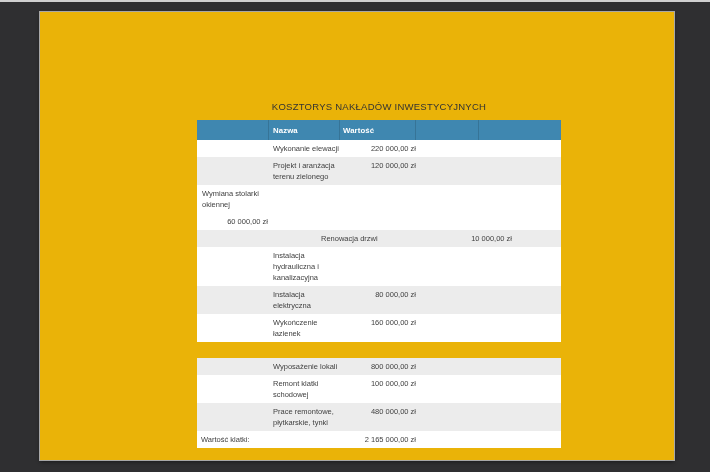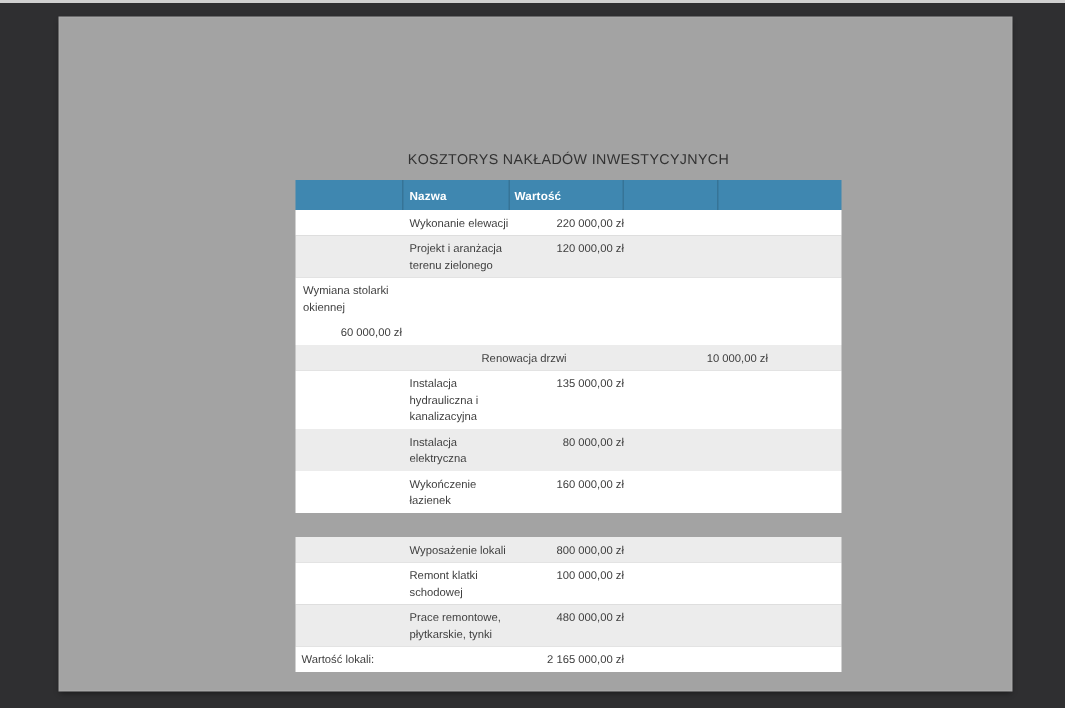--- a/index.html
+++ b/index.html
@@ -70,21 +70,21 @@
     position:absolute;right:145px;top:3px;
     font-size:7.5px;line-height:11px;color:#3f3f3f;white-space:nowrap;
   }
 </style>
 </head>
 <body>
 
 <div id="stage" style="background: rgb(47, 47, 49);">
   <div class="top-edge" style="background: rgb(208, 208, 208);"></div>
 
-  <div class="page" style="background: #a3a3a3; text-decoration: underline;">
+  <div class="page" style="background: #eab308; text-decoration: underline;">
     <div class="doc-title">KOSZTORYS NAKŁADÓW INWESTYCYJNYCH</div>
 
     <div class="table">
       <div class="thead" style="background: rgb(63, 135, 176);">
         <div class="hdiv" style="left:71px"></div>
         <div class="hdiv" style="left:142px"></div>
         <div class="hdiv" style="left:218px"></div>
         <div class="hdiv" style="left:281px"></div>
         <div class="hlabel" style="left:76px">Nazwa</div>
         <div class="hlabel" style="left:146px">Wartość</div>
@@ -107,21 +107,20 @@
             <div class="cell-value">60 000,00 zł</div>
           </div>
           <div class="trow zebra" style="background: rgb(236, 236, 236); gap: 48px;">
             <div class="cell-a"></div>
             <div class="cell-name">Renowacja drzwi</div>
             <div class="cell-value">10 000,00 zł</div>
           </div>
           <div class="trow">
             <div class="cell-a"></div>
             <div class="cell-name">Instalacja hydrauliczna i kanalizacyjna</div>
-            <div class="cell-value">135 000,00 zł</div>
           </div>
           <div class="trow zebra" style="background: rgb(236, 236, 236);">
             <div class="cell-a"></div>
             <div class="cell-name">Instalacja elektryczna</div>
             <div class="cell-value">80 000,00 zł</div>
           </div>
           <div class="trow">
             <div class="cell-a"></div>
             <div class="cell-name">Wykończenie łazienek</div>
             <div class="cell-value">160 000,00 zł</div>
@@ -137,18 +136,18 @@
             <div class="cell-value">100 000,00 zł</div>
           </div>
           <div class="trow zebra" style="background: rgb(236, 236, 236);">
             <div class="cell-a"></div>
             <div class="cell-name">Prace remontowe, płytkarskie, tynki</div>
             <div class="cell-value">480 000,00 zł</div>
           </div>
         </div>
 
       <div class="tfoot">
-        <div class="flabel">Wartość lokali:</div>
+        <div class="flabel">Wartość klatki:</div>
         <div class="fvalue">2 165 000,00 zł</div>
       </div>
     </div>
   </div>
 </div>
 
 </body></html>

